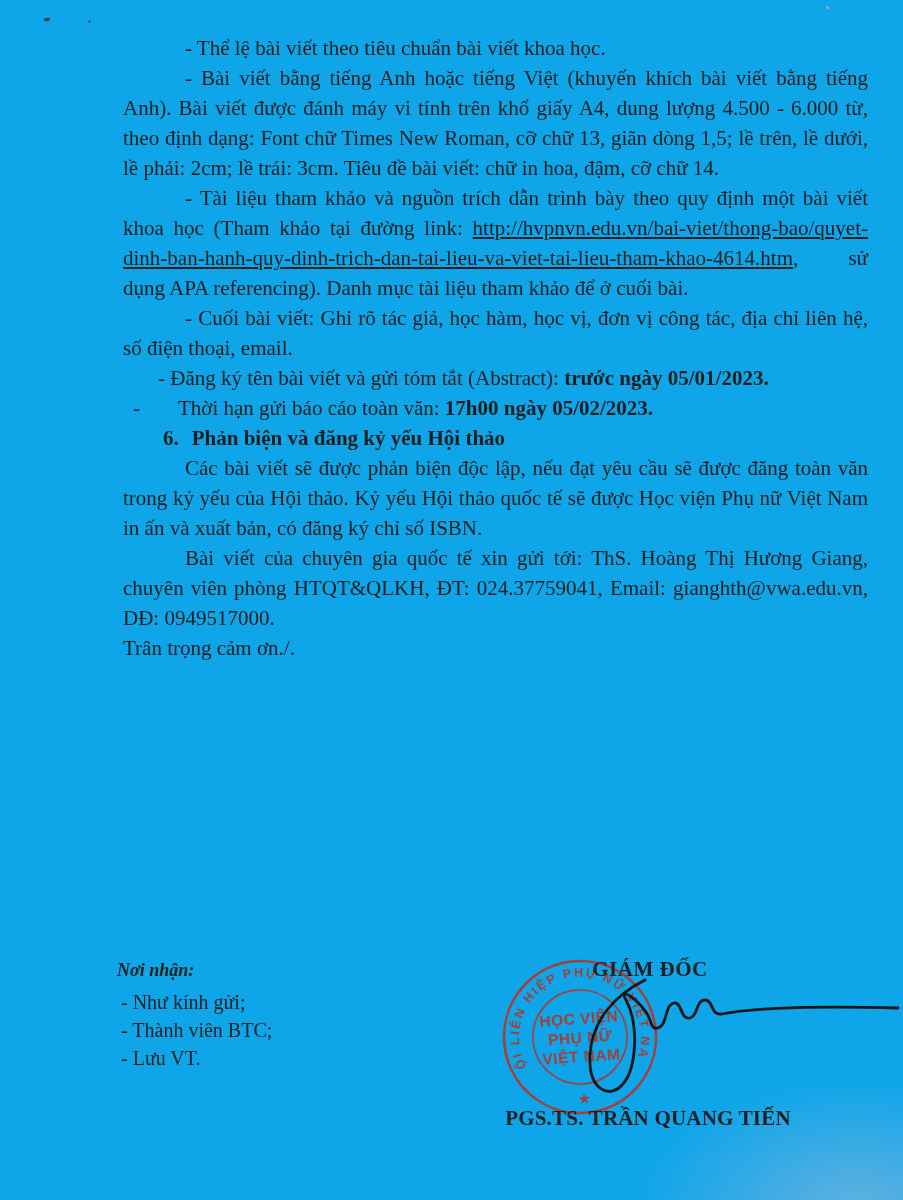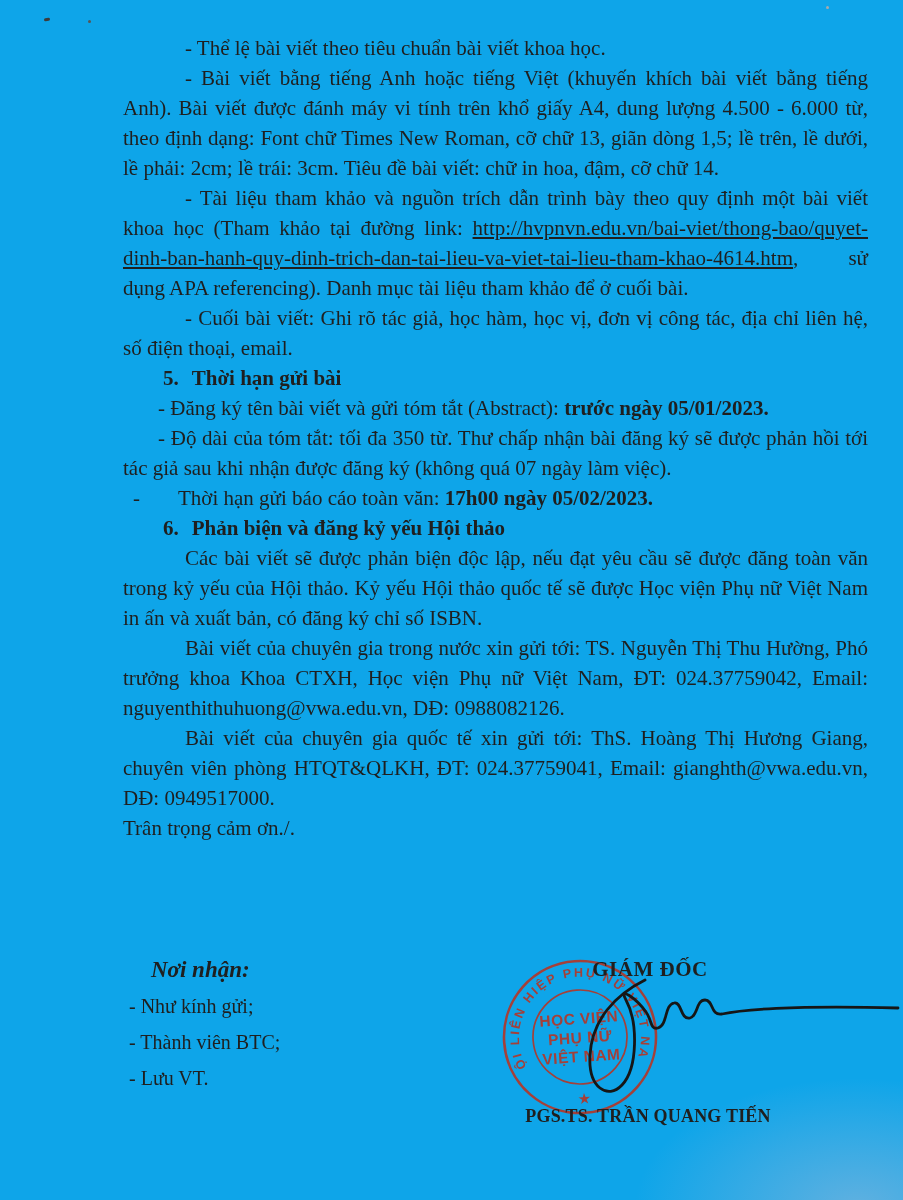--- a/index.html
+++ b/index.html
@@ -31,70 +31,65 @@
   .ind35{text-indent:35px;}
   .heading{font-weight:bold;text-indent:40px;text-align:left;}
   .hgap{display:inline-block;width:13px;}
   .hang{position:relative;padding-left:55px;text-align:left;}
   .hang .dash{position:absolute;left:10px;top:0;}
   .bold{font-weight:bold;}
   .doclink{text-decoration:underline;}
   .closing{margin-left:120px;margin-top:4px;text-align:left;}
 
   .recipients{position:absolute;left:117px;top:958px;font-size:20px;line-height:24px;}
-  .recipients .rhead{font-weight:bold;font-style:italic;font-size:23px;margin-bottom:8px;margin-left:34px;}
-  .recipients .ritem{margin:12px;}
+  .recipients .rhead{font-weight:bold;font-style:italic;font-size:18px;margin-bottom:8px;}
+  .recipients .ritem{margin:4px;}
 
   .sig-title{
     position:absolute;left:560px;top:957px;width:180px;
     text-align:center;font-weight:bold;font-size:21px;letter-spacing:.5px;z-index:4;
   }
   .stamp-box{position:absolute;left:496px;top:953px;width:168px;height:168px;z-index:2;}
   .stamp-box svg{display:block;width:100%;height:100%;}
   .stamp-box text{
     font-family:"Liberation Sans","DejaVu Sans",sans-serif;
     font-weight:bold;
   }
   .ink-box{position:absolute;left:480px;top:950px;width:423px;height:190px;z-index:3;pointer-events:none;}
   .sig-name{
     position:absolute;left:498px;top:1106px;width:300px;
-    text-align:center;font-weight:bold;font-size:18px;z-index:4;letter-spacing:.2px;
+    text-align:center;font-weight:bold;font-size:21px;z-index:4;letter-spacing:.2px;
   }
 </style>
 </head>
 <body>
 
 <div class="page">
 
   <div class="artifact art1"></div>
   <div class="artifact art2"></div>
   <div class="artifact art3"></div>
 
   <div class="content">
     <p class="ind62">- Thể lệ bài viết theo tiêu chuẩn bài viết khoa học.</p>
     <p class="ind62">- Bài viết bằng tiếng Anh hoặc tiếng Việt (khuyến khích bài viết bằng tiếng Anh). Bài viết được đánh máy vi tính trên khổ giấy A4, dung lượng 4.500 - 6.000 từ, theo định dạng: Font chữ Times New Roman, cỡ chữ 13, giãn dòng 1,5; lề trên, lề dưới, lề phải: 2cm; lề trái: 3cm. Tiêu đề bài viết: chữ in hoa, đậm, cỡ chữ 14.</p>
     <p class="ind62">
       <span>- Tài liệu tham khảo và nguồn trích dẫn trình bày theo quy định một bài viết khoa học (Tham khảo tại đường link: </span><span class="doclink">http://hvpnvn.edu.vn/bai-viet/thong-bao/quyet-dinh-ban-hanh-quy-dinh-trich-dan-tai-lieu-va-viet-tai-lieu-tham-khao-4614.htm</span><span>, sử dụng APA referencing). Danh mục tài liệu tham khảo để ở cuối bài.</span>
     </p>
     <p class="ind62">- Cuối bài viết: Ghi rõ tác giả, học hàm, học vị, đơn vị công tác, địa chỉ liên hệ, số điện thoại, email.</p>
-    <p class="heading">
-      <span>5.</span><span class="hgap"></span><span>Thời hạn gửi bài</span>
-    </p>
     <p class="ind35">
       <span>- Đăng ký tên bài viết và gửi tóm tắt (Abstract): </span><span class="bold">trước ngày 05/01/2023.</span>
     </p>
-    <p class="ind35">- Độ dài của tóm tắt: tối đa 350 từ. Thư chấp nhận bài đăng ký sẽ được phản hồi tới tác giả sau khi nhận được đăng ký (không quá 07 ngày làm việc).</p>
     <p class="hang">
       <span class="dash">-</span><span>Thời hạn gửi báo cáo toàn văn: </span><span class="bold">17h00 ngày 05/02/2023.</span>
     </p>
     <p class="heading">
       <span>6.</span><span class="hgap"></span><span>Phản biện và đăng kỷ yếu Hội thảo</span>
     </p>
     <p class="ind62">Các bài viết sẽ được phản biện độc lập, nếu đạt yêu cầu sẽ được đăng toàn văn trong kỷ yếu của Hội thảo. Kỷ yếu Hội thảo quốc tế sẽ được Học viện Phụ nữ Việt Nam in ấn và xuất bản, có đăng ký chỉ số ISBN.</p>
-    <p class="ind62">Bài viết của chuyên gia trong nước xin gửi tới: TS. Nguyễn Thị Thu Hường, Phó trưởng khoa Khoa CTXH, Học viện Phụ nữ Việt Nam, ĐT: 024.37759042, Email: nguyenthithuhuong@vwa.edu.vn, DĐ: 0988082126.</p>
     <p class="ind62">Bài viết của chuyên gia quốc tế xin gửi tới: ThS. Hoàng Thị Hương Giang, chuyên viên phòng HTQT&amp;QLKH, ĐT: 024.37759041, Email: gianghth@vwa.edu.vn, DĐ: 0949517000.</p>
     <p class="closing">Trân trọng cảm ơn./.</p>
   </div>
 
   <div class="recipients">
     <div class="rhead">Nơi nhận:</div>
     <p class="ritem">- Như kính gửi;</p>
     <p class="ritem">- Thành viên BTC;</p>
     <p class="ritem">- Lưu VT.</p>
   </div>

